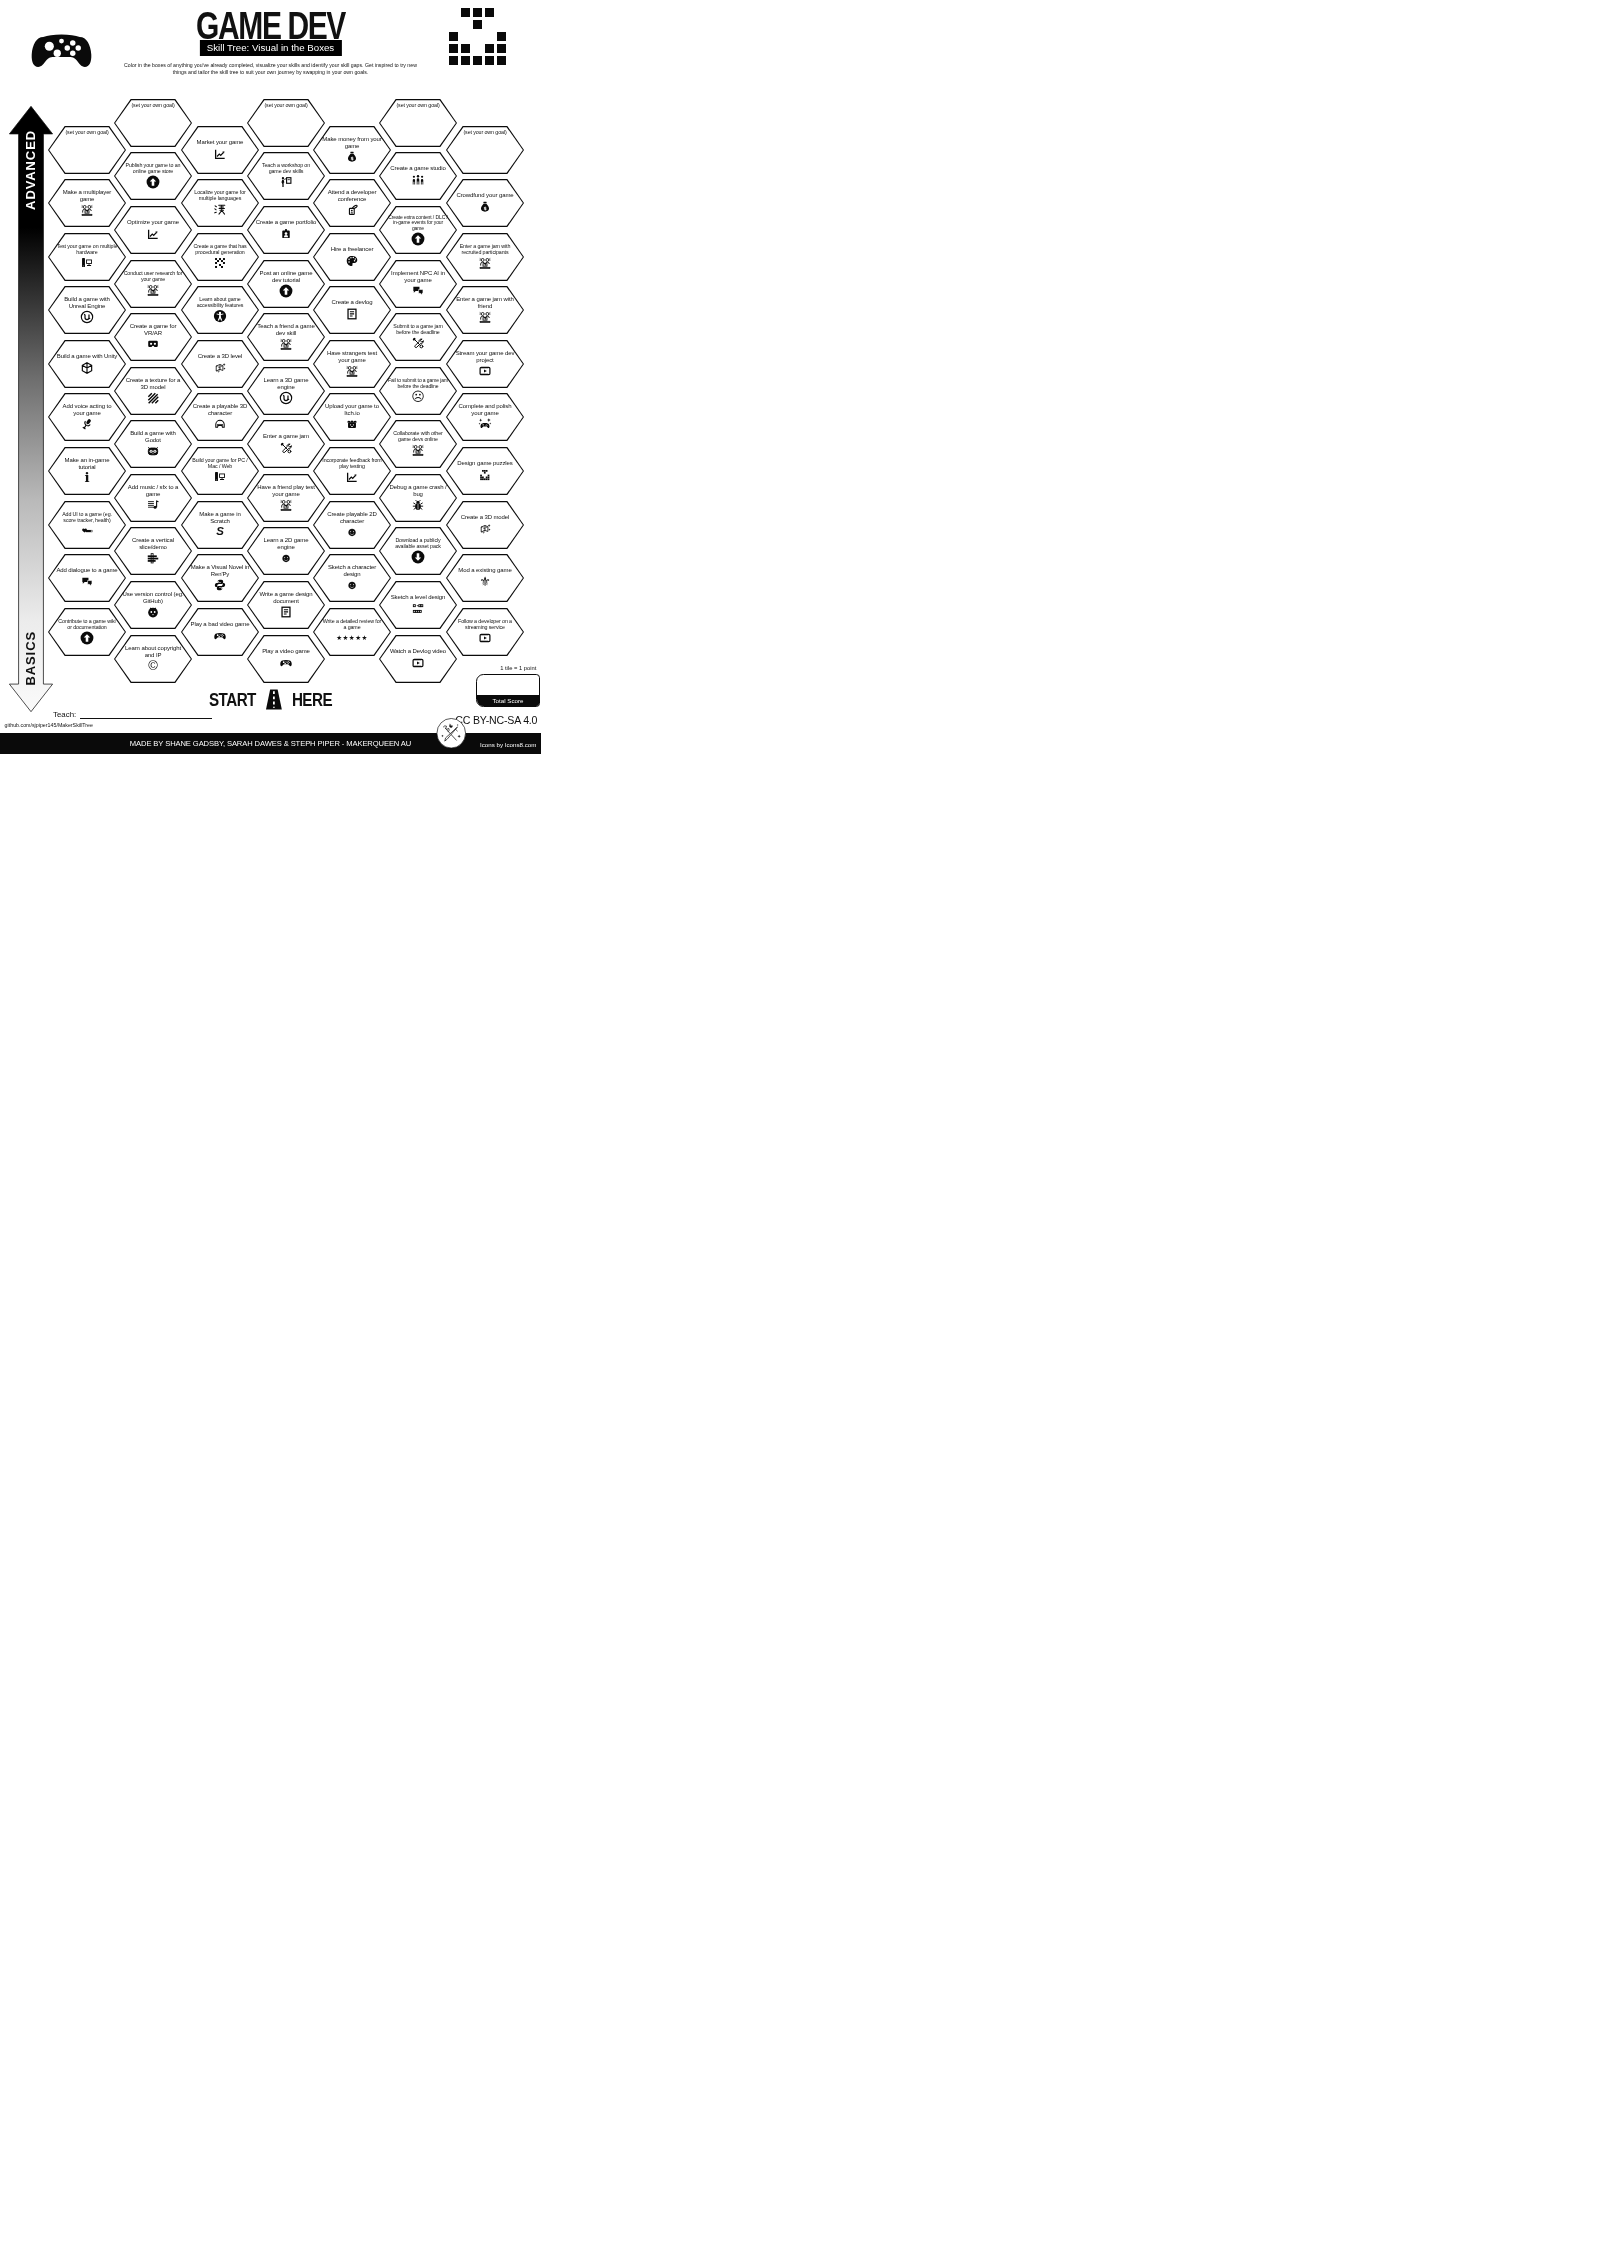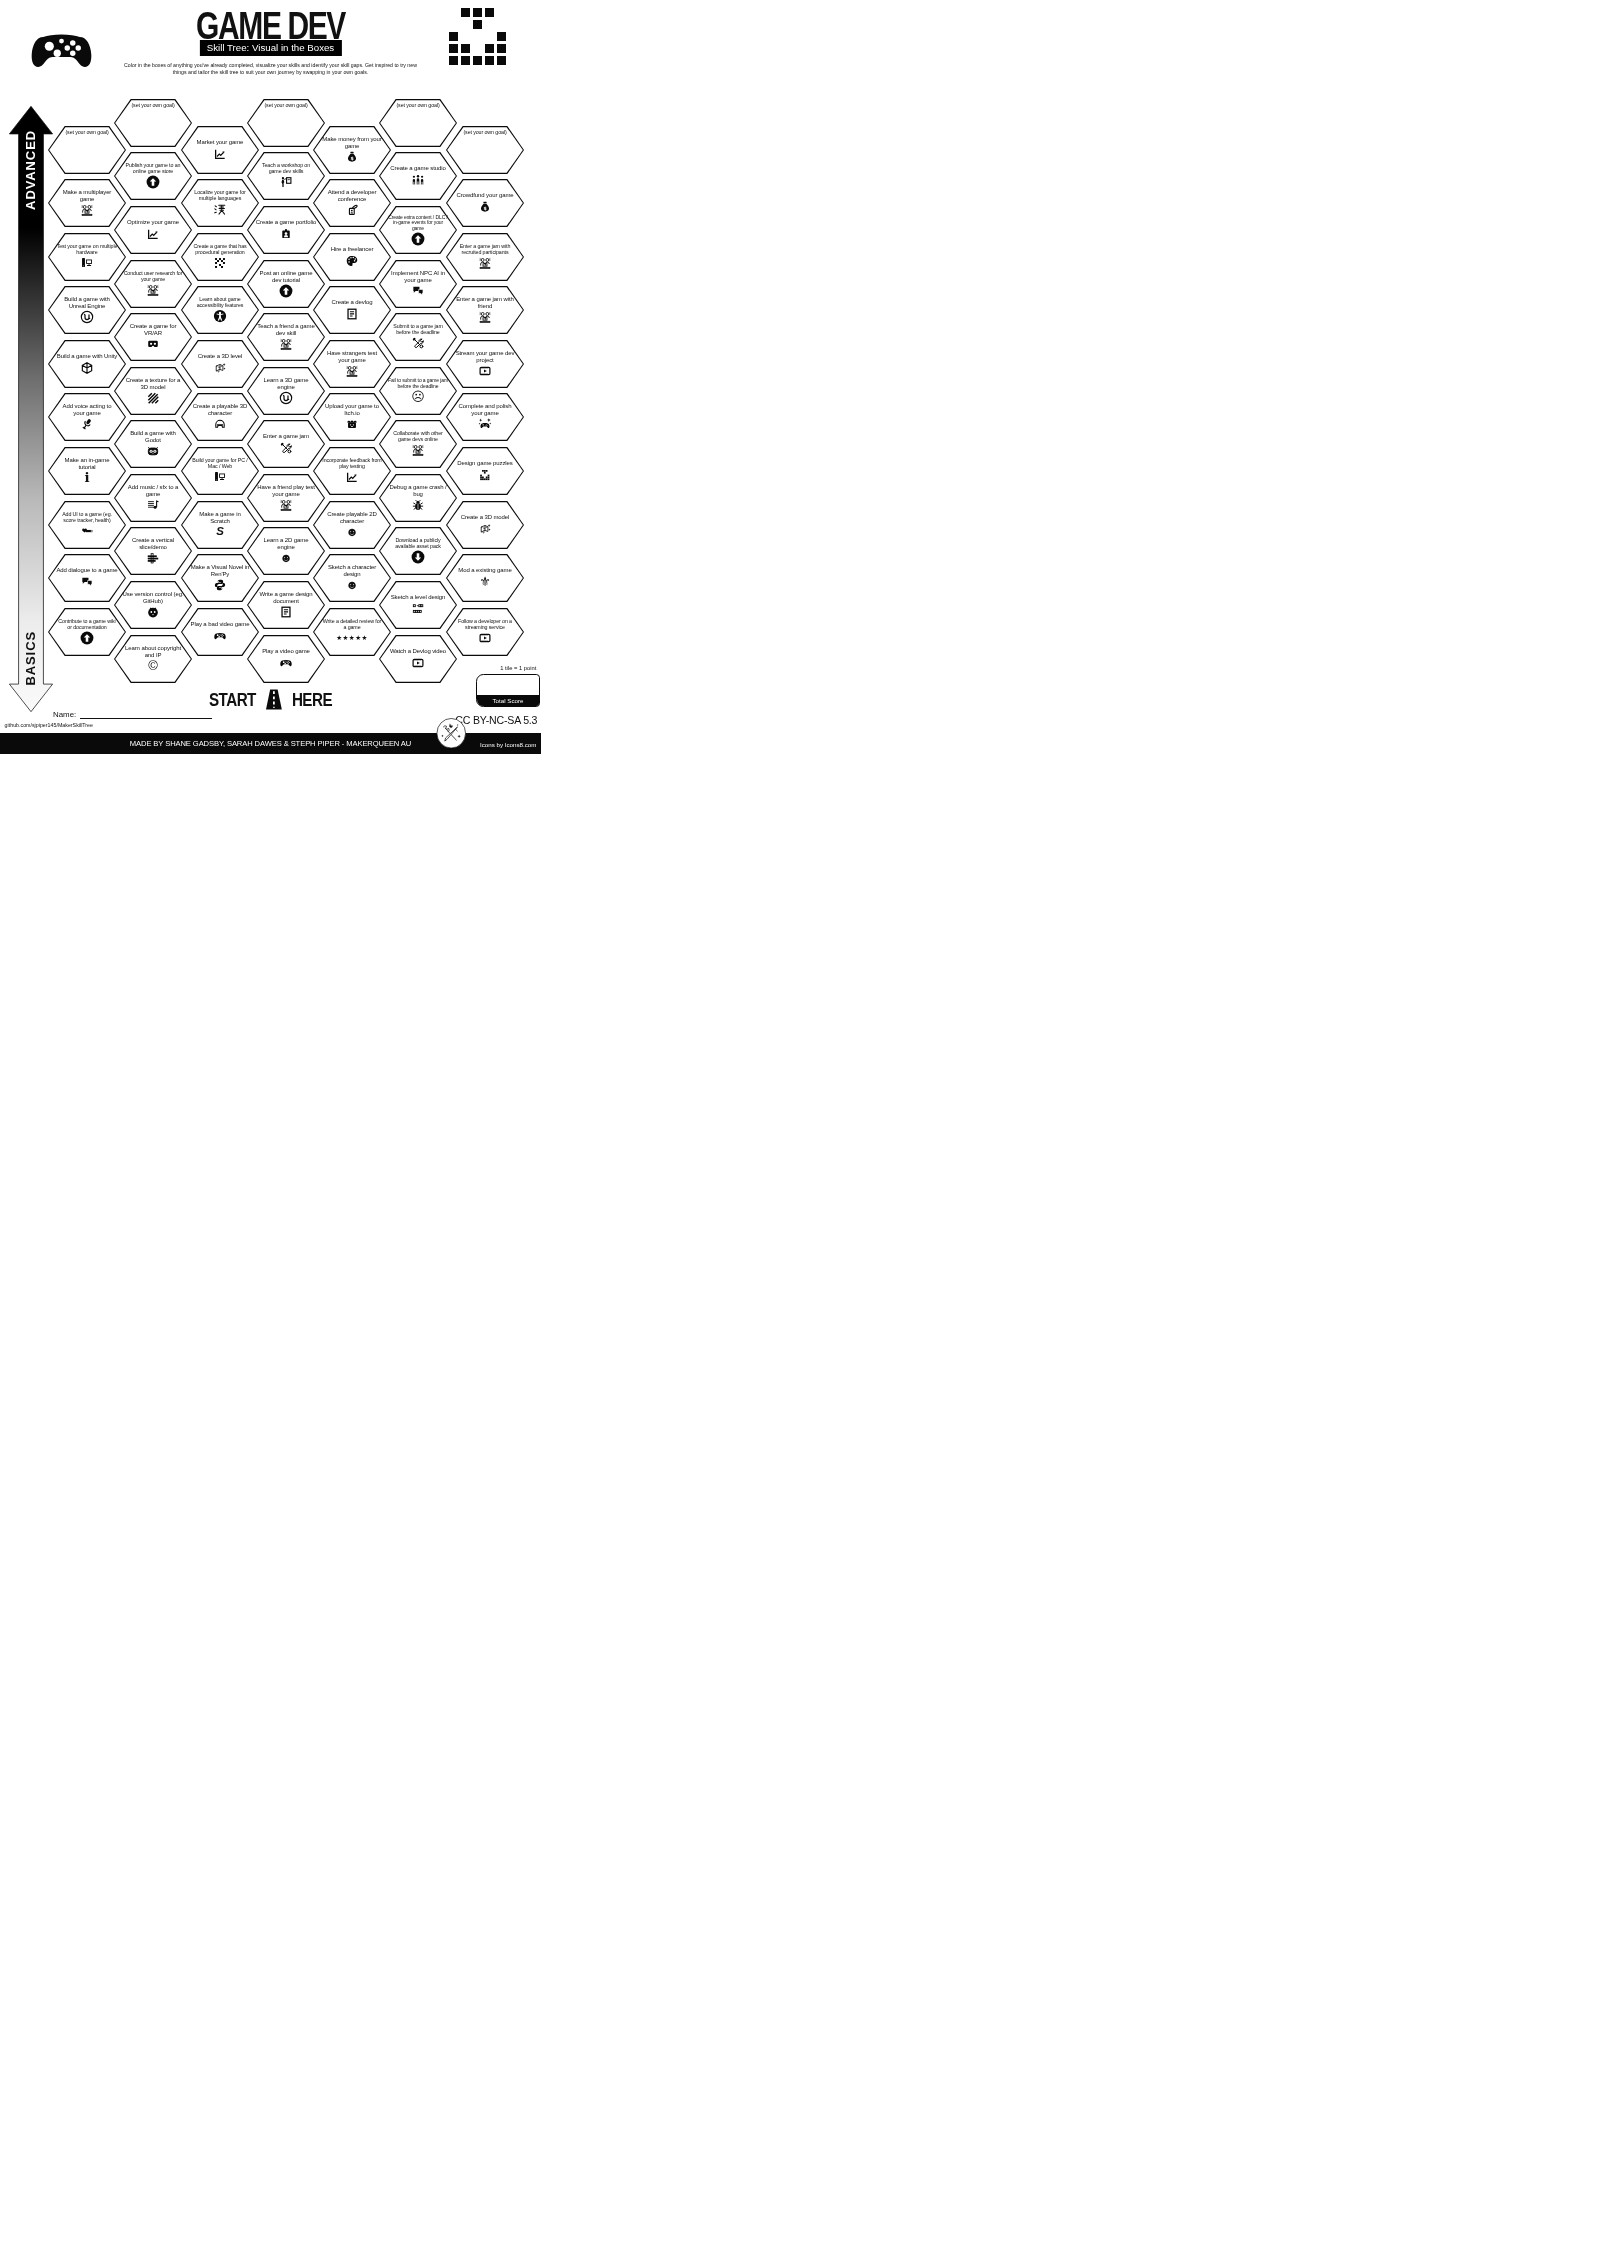--- a/index.html
+++ b/index.html
@@ -1285,25 +1285,25 @@
       </svg>
     <span class="start-word">HERE</span>
   </div>
 
   <div id="tile-note">1 tile = 1 point</div>
   <div id="total-score-box">
     <div id="total-score-bar">Total Score</div>
   </div>
 
   <div id="name-row">
-    <span id="name-label">Name:</span>
+    <span id="name-label">Teach:</span>
     <span id="name-line"></span>
   </div>
   <div id="repo-text">github.com/sjpiper145/MakerSkillTree</div>
-  <div id="license-text">CC BY-NC-SA 5.3</div>
+  <div id="license-text">CC BY-NC-SA 4.0</div>
 
   <div id="footer-bar"></div>
   <div id="credit-text">MADE BY SHANE GADSBY, SARAH DAWES &amp; STEPH PIPER  -  MAKERQUEEN AU</div>
   <div id="icons-credit">Icons by Icons8.com</div>
 
   <svg id="maker-badge" width="30.5" height="30.5" viewBox="0 0 66 66">
     <ellipse cx="33" cy="33" rx="31" ry="32" fill="#fff" stroke="#111" stroke-width="1.5"></ellipse>
     <g stroke="#111" stroke-width="1.6" fill="none" stroke-linecap="round">
       <path d="M20 22 L44 48"></path>
         <path d="M16 19 a5 5 0 0 1 7 -1 l-2 4 2.5 2.5 4 -2 a5 5 0 0 1 -1 7"></path>

